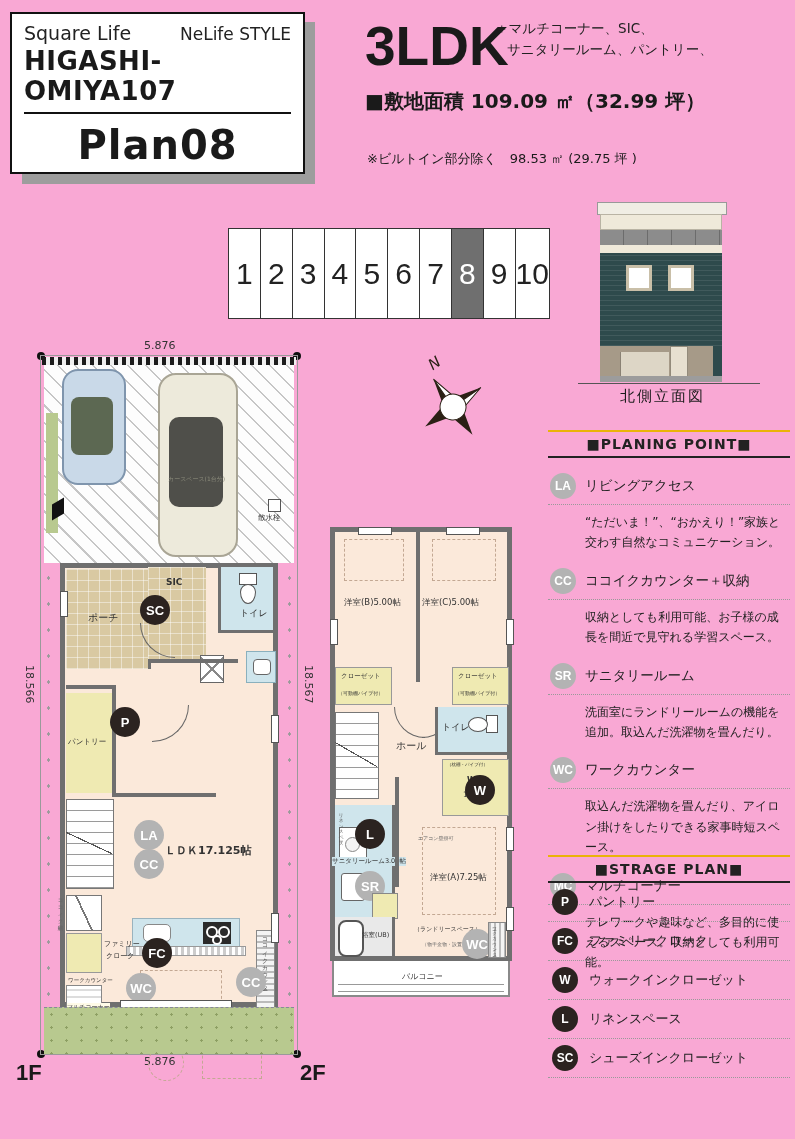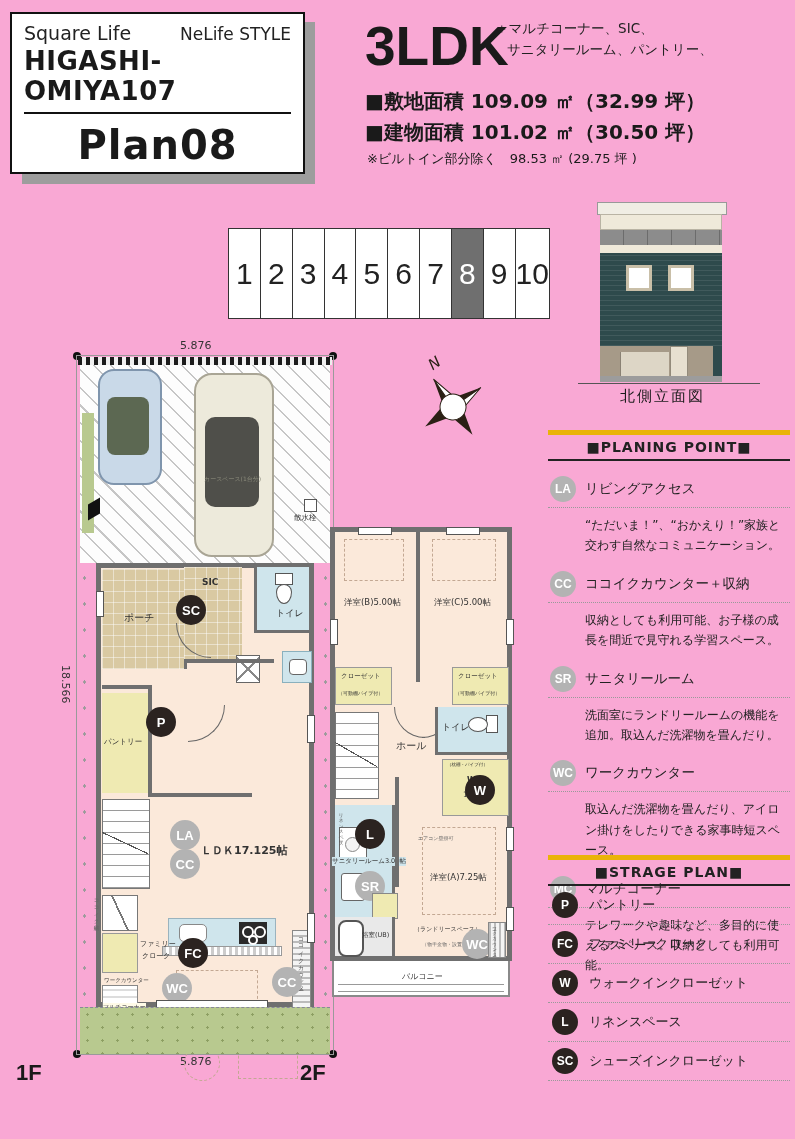--- a/index.html
+++ b/index.html
@@ -16,21 +16,21 @@
   .wall{background:#6f6f6f;position:absolute;}
   .room-label{position:absolute;color:#333;white-space:nowrap;}
   .dotcol{position:absolute;width:13px;background-image:radial-gradient(#9a9a9a 1px,transparent 1.2px);background-size:13px 26px;}
   .hatch{background-color:#fdfdfd;background-image:repeating-linear-gradient(45deg,transparent 0 11px,#c6c6c6 11px 12.5px);}
   .tilegrid{background-color:#d9c9a2;background-image:linear-gradient(rgba(255,255,255,.45) 1px,transparent 1px),linear-gradient(90deg,rgba(255,255,255,.45) 1px,transparent 1px);background-size:11px 11px;}
   .wet{background:#cfe5ec;}
   .stor{background:#efeab2;}
   .cream{background:#fbe9da;}
   .stairs{background:repeating-linear-gradient(180deg,#ffffff 0 10px,#9a9a9a 10px 11px);border:1px solid #777;}
   .dashedbox{position:absolute;border:1.5px dashed #c3a893;}
-  .pp-title{border-top:5px solid #eab308;border-bottom:2px solid #222;text-align:center;
+  .pp-title{border-top:2px solid #eab308;border-bottom:2px solid #222;text-align:center;
             font-weight:bold;font-size:14px;letter-spacing:1px;padding:4px 0;color:#222;}
   .pp-head{display:flex;align-items:center;gap:9px;border-bottom:1px dotted #9a9a9a;
            padding:0 0 5px 2px;margin-top:15px;font-size:13.5px;color:#222;}
   .pp-desc{margin:7px 0 0 37px;font-size:12px;line-height:1.7;color:#222;}
   .sp-item{display:flex;align-items:center;gap:11px;border-bottom:1px dotted #9a9a9a;
            padding:6px 0 6px 4px;font-size:13px;color:#222;}
   .lotcell{flex:1;border-left:1px solid #333;display:flex;align-items:center;justify-content:center;
            font-size:30px;color:#222;font-family:"Liberation Sans",sans-serif;}
   .window{position:absolute;background:#fff;border:1px solid #555;}
   .arc{position:absolute;border-left:1px solid #666;border-bottom:1px solid #666;border-radius:0 0 0 100%;}
@@ -50,21 +50,20 @@
     <div style="border-bottom:2px solid #111;margin:6px 0 8px;"></div>
     <div style="font-size:40px;font-weight:bold;text-align:center;letter-spacing:1px;">Plan08</div>
   </div>
 
   <div class="abs" style="left:365px;top:14px;font-size:55px;font-weight:bold;font-family:'Liberation Sans',sans-serif;">3LDK</div>
   <div class="abs" style="left:495px;top:18px;font-size:13.5px;line-height:1.55;color:#222;">
     <div>＋マルチコーナー、SIC、</div>
     <div style="margin-left:12px;">サニタリールーム、パントリー、</div>
   </div>
   <div class="abs" style="left:365px;top:88px;font-size:20px;font-weight:bold;">■敷地面積 109.09 ㎡（32.99 坪）</div>
-  <div class="abs" style="left:365px;top:119px;font-size:20px;font-weight:bold;">■建物面積 101.02 ㎡（30.50 坪）</div>
   <div class="abs" style="left:367px;top:150px;font-size:13px;">※ビルトイン部分除く　98.53 ㎡ (29.75 坪 )</div>
 
   <div class="abs" style="left:228px;top:228px;width:322px;height:91px;border:1.5px solid #333;box-sizing:border-box;display:flex;background:#fff;">
     <div class="lotcell" style="border-left:none;">1</div>
     <div class="lotcell">2</div>
     <div class="lotcell">3</div>
     <div class="lotcell">4</div>
     <div class="lotcell">5</div>
     <div class="lotcell">6</div>
     <div class="lotcell">7</div>
@@ -97,21 +96,21 @@
       <text x="18" y="18" font-size="15" font-style="italic" fill="#2b2015" transform="rotate(-35 20 14)">N</text>
       <g transform="translate(41,55) rotate(-35)">
         <polygon points="0,-34 7,-7 34,0 7,7 0,34 -7,7 -34,0 -7,-7" fill="#2b2015"></polygon>
         <polygon points="0,-34 7,-7 0,0" fill="#fff" stroke="#2b2015" stroke-width="1"></polygon>
         <polygon points="34,0 7,7 0,0" fill="#fff" stroke="#2b2015" stroke-width="1"></polygon>
         <circle cx="0" cy="0" r="13" fill="#fff" stroke="#2b2015" stroke-width="1"></circle>
       </g>
     </svg>
   </div>
 
-  <div class="abs" style="left:40px;top:355px;width:258px;height:722px;margin-left:36px;">
+  <div class="abs" style="left:40px;top:355px;width:258px;height:722px;">
     <div class="room-label" style="left:104px;top:-16px;font-size:11px;">5.876</div>
     <div class="abs" style="left:-3px;top:-3px;width:8px;height:8px;border-radius:50%;background:#111;"></div>
     <div class="abs" style="right:-3px;top:-3px;width:8px;height:8px;border-radius:50%;background:#111;"></div>
     <div class="abs" style="left:-3px;top:695px;width:8px;height:8px;border-radius:50%;background:#111;"></div>
     <div class="abs" style="right:-3px;top:695px;width:8px;height:8px;border-radius:50%;background:#111;"></div>
     <div class="room-label vtext" style="left:-17px;top:310px;font-size:11px;">18.566</div>
     <div class="room-label vtext" style="right:-17px;top:310px;font-size:11px;">18.567</div>
     <div class="room-label" style="left:104px;top:700px;font-size:11px;">5.876</div>
 
     <div class="abs" style="left:0;top:0;width:258px;height:700px;border:1px solid #9a9a9a;box-sizing:border-box;"></div>
@@ -219,21 +218,21 @@
 
     <div class="abs" style="left:4px;top:652px;width:250px;height:46px;background-color:#b8c98f;background-image:radial-gradient(#8d9f63 1.2px,transparent 1.4px);background-size:15px 13px;border-top:1px dashed #889;"></div>
   </div>
 
   <div class="abs" style="left:330px;top:527px;width:182px;height:512px;">
 
     <div class="abs cream" style="left:0;top:0;width:182px;height:434px;border:5px solid #6f6f6f;box-sizing:border-box;"></div>
 
     <div class="wall" style="left:86px;top:5px;width:4px;height:150px;"></div>
     <div class="room-label" style="left:14px;top:70px;font-size:8.5px;">洋室(B)5.00帖</div>
-    <div class="room-label" style="left:104px;top:70px;font-size:8.5px;">洋室(C)5.00帖</div>
+    <div class="room-label" style="left:92px;top:70px;font-size:8.5px;">洋室(C)5.00帖</div>
     <div class="dashedbox" style="left:14px;top:12px;width:58px;height:40px;"></div>
     <div class="dashedbox" style="left:102px;top:12px;width:62px;height:40px;"></div>
 
     <div class="abs stor" style="left:5px;top:140px;width:55px;height:36px;border:1px solid #999;">
       <div class="room-label" style="left:5px;top:4px;font-size:6.5px;">クローゼット</div>
       <div class="room-label" style="left:2px;top:22px;font-size:5px;">（可動棚パイプ付）</div>
     </div>
     <div class="abs stor" style="left:122px;top:140px;width:55px;height:36px;border:1px solid #999;">
       <div class="room-label" style="left:5px;top:4px;font-size:6.5px;">クローゼット</div>
       <div class="room-label" style="left:2px;top:22px;font-size:5px;">（可動棚パイプ付）</div>

